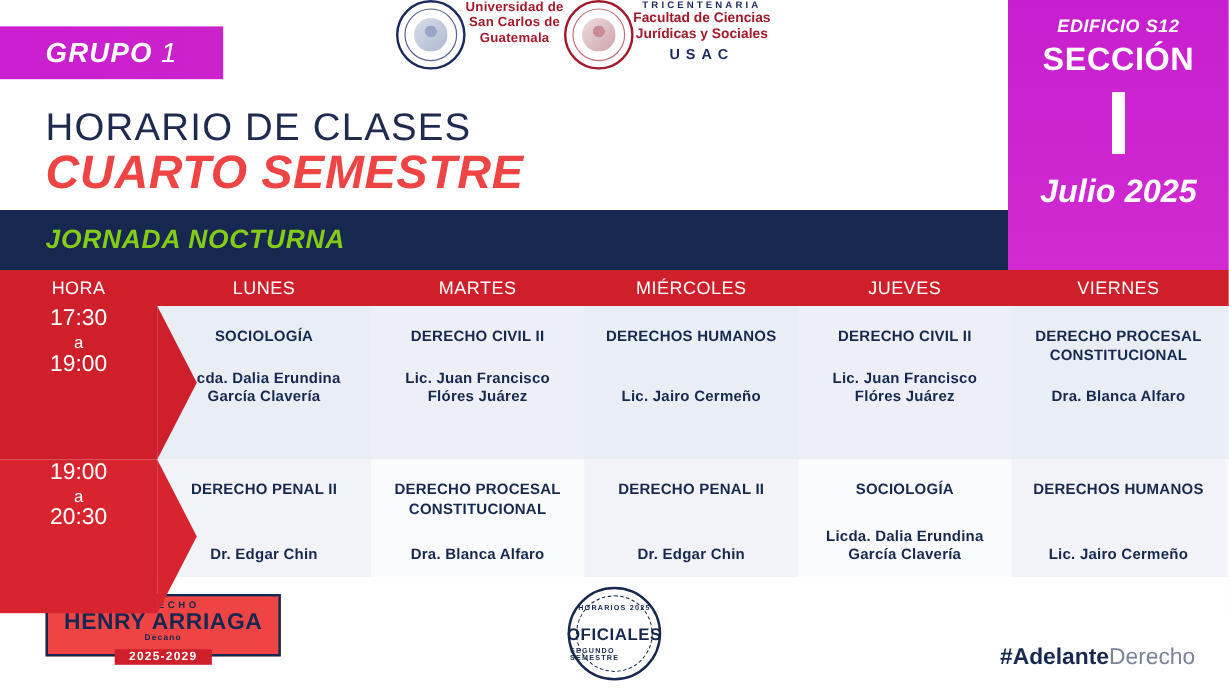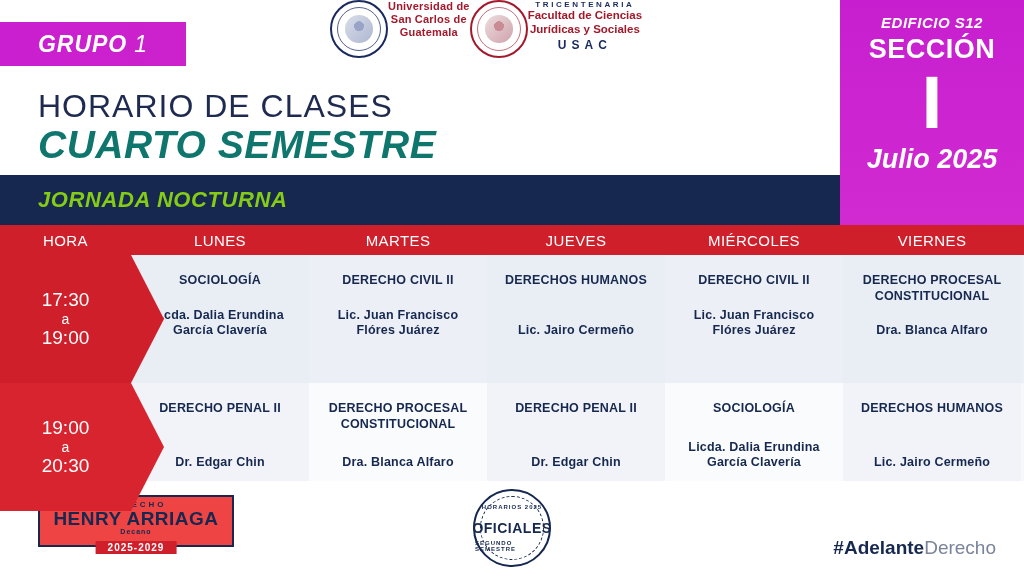--- a/index.html
+++ b/index.html
@@ -114,21 +114,21 @@
   .right-panel .mes {
     font-size: 27px; font-weight: bold; font-style: italic; margin-top: 6px;
   }
 
   
   .title-block { position: absolute; left: 38px; top: 88px; }
   .title-1 {
     color: #1e2a4f; font-size: 32px; letter-spacing: 1px; font-weight: normal;
   }
   .title-2 {
-    color: #0f766e; font-size: 39px; font-weight: bold; font-style: italic;
+    color: #ef4444; font-size: 39px; font-weight: bold; font-style: italic;
     letter-spacing: .5px; margin-top: -2px;
   }
 
   
   .jornada {
     position: absolute;
     left: 0; top: 175px;
     width: 840px; height: 50px;
     background: #16284f;
     color: #84cc16;
@@ -158,21 +158,21 @@
   .row {
     display: flex;
     height: 128px;
     position: relative;
   }
   .row .hora-cell {
     width: 131px; flex: none;
     background: #cf1f2b;
     color: #ffffff;
     display: flex; flex-direction: column;
-    align-items: center; justify-content: center;
+    align-items: center; 
     font-size: 19px; font-weight: normal;
     line-height: 1.16;
     position: relative;
     z-index: 2;
   }
   .row .hora-cell .a { font-size: 14px; }
   .row .hora-cell::after {
     content: "";
     position: absolute;
     right: -33px; top: 0;
@@ -332,22 +332,22 @@
 
   <div class="jornada">
     <span>JORNADA NOCTURNA</span>
   </div>
 
   <div class="table">
     <div class="thead">
       <div class="th col-hora">HORA</div>
       <div class="th col-day">LUNES</div>
       <div class="th col-day">MARTES</div>
+      <div class="th col-day">MIÉRCOLES</div>
       <div class="th col-day">JUEVES</div>
-      <div class="th col-day">MIÉRCOLES</div>
       <div class="th col-day">VIERNES</div>
     </div>
 
     <div class="row r1 row1">
       <div class="hora-cell">
         <div>17:30</div>
         <div class="a">a</div>
         <div>19:00</div>
       </div>
       <div class="cell shade-a">

